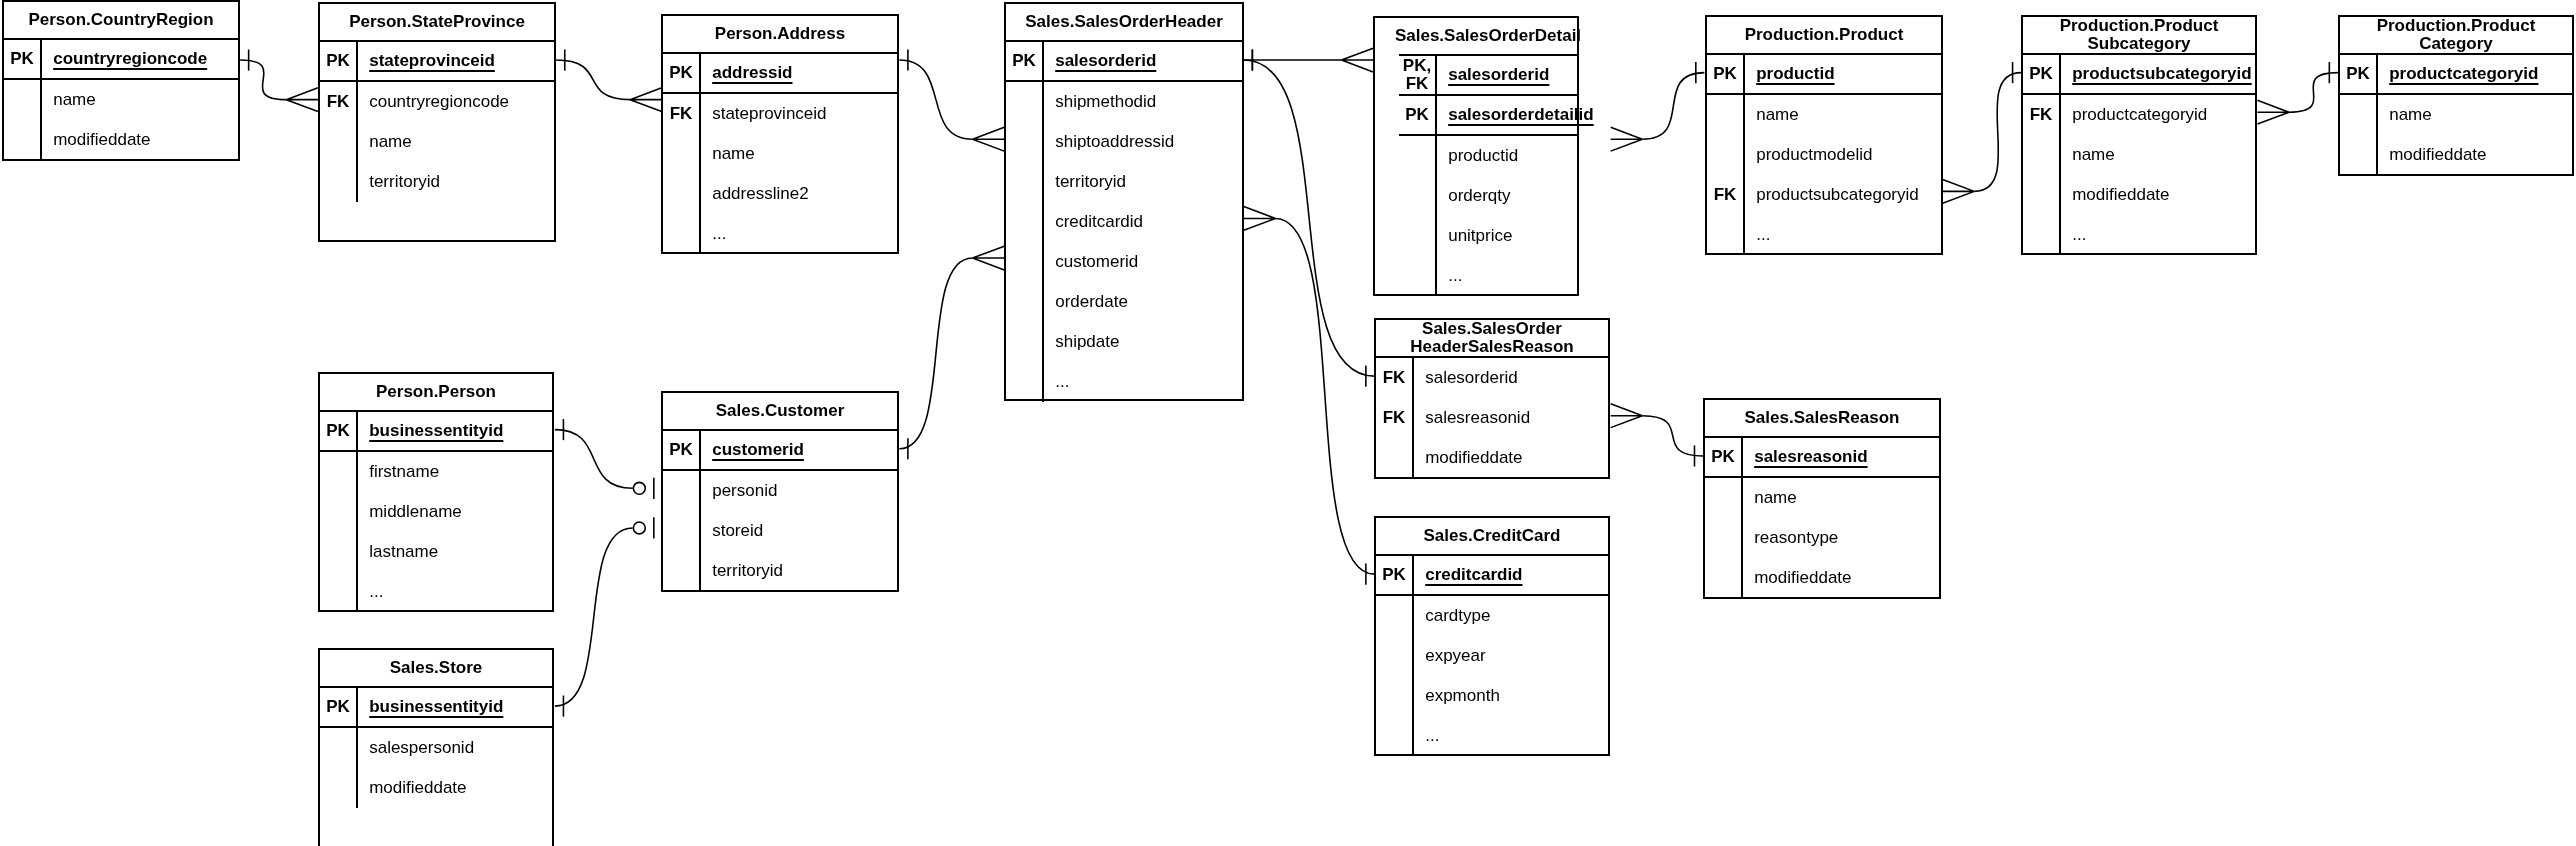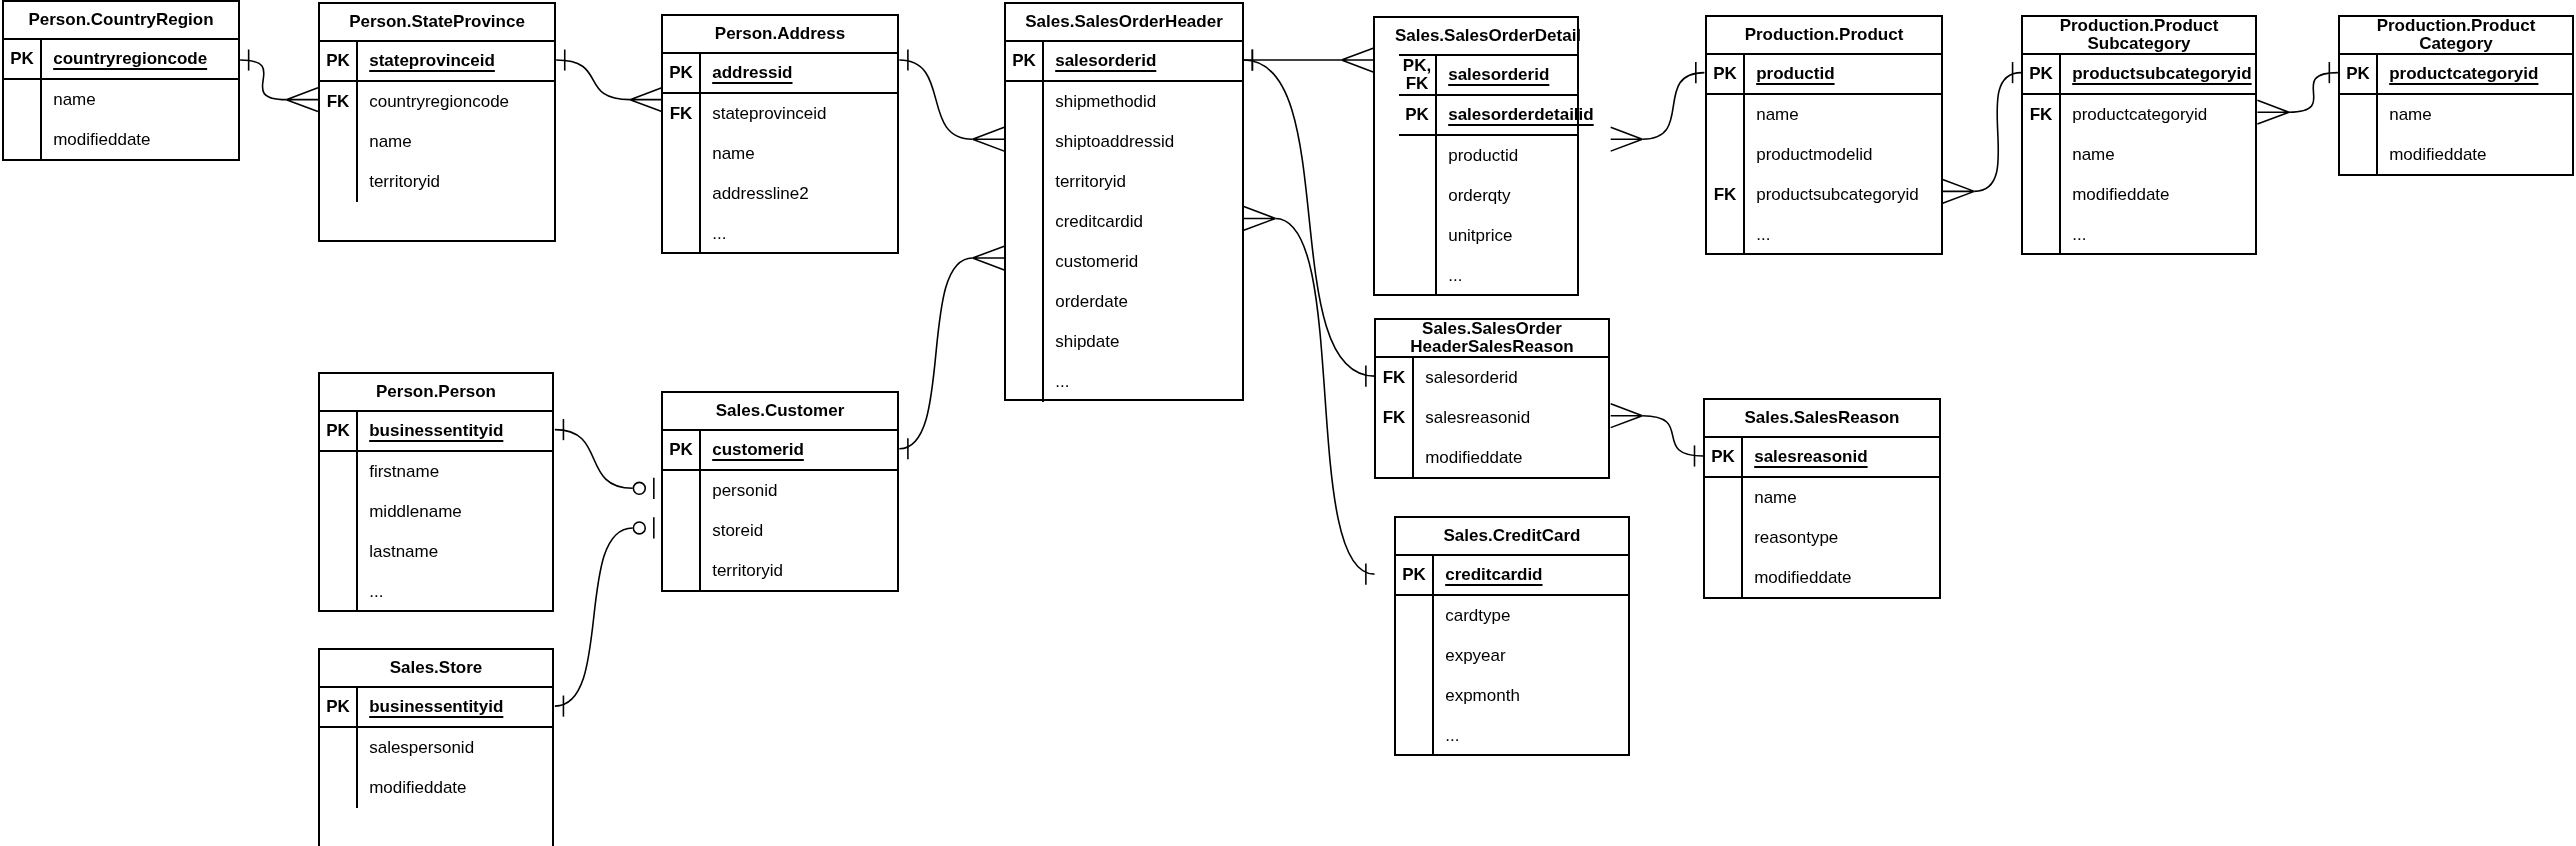--- a/index.html
+++ b/index.html
@@ -414,21 +414,21 @@
           <span>reasontype</span>
         </div>
       </div>
       <div class="t-row">
         <div class="t-key"></div>
         <div class="t-attr">
           <span>modifieddate</span>
         </div>
       </div>
     </div>
-    <div class="er-table" style="left: 1374px; top: 516px; width: 236px; height: 240px; margin-left: 20px;">
+    <div class="er-table" style="left: 1374px; top: 516px; width: 236px; height: 240px;">
       <div class="t-title">Sales.CreditCard</div>
       <div class="t-row sec-end">
         <div class="t-key">PK</div>
         <div class="t-attr">
           <span class="pk">creditcardid</span>
         </div>
       </div>
       <div class="t-row">
         <div class="t-key"></div>
         <div class="t-attr">

